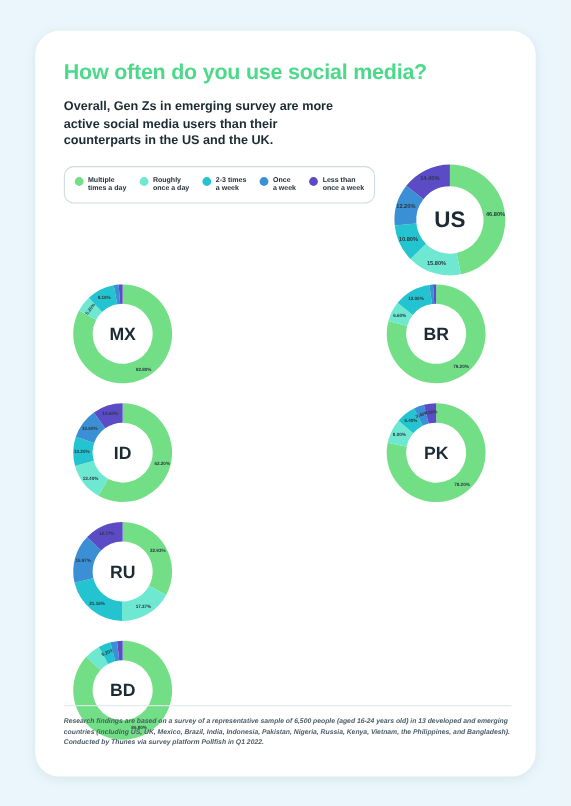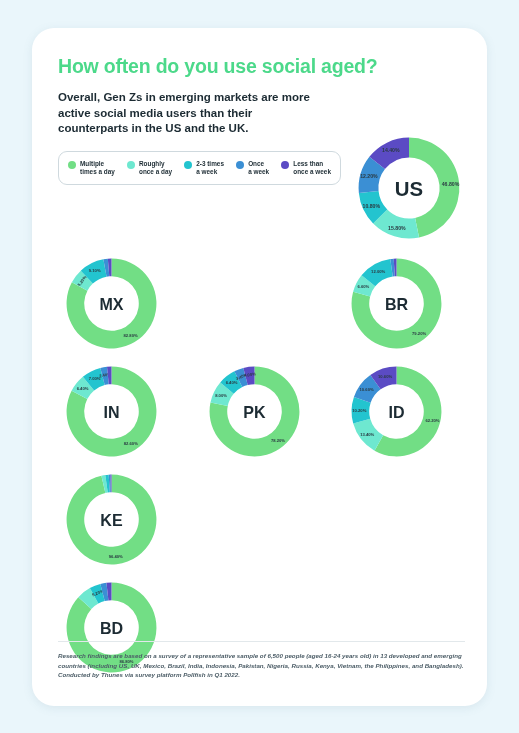--- a/index.html
+++ b/index.html
@@ -53,21 +53,21 @@
   }
   .legend-label{
     font-size:6.4px;
     line-height:8.4px;
     font-weight:bold;
     color:#1c2b33;
     white-space:pre-line;
   }
   .us-wrap{
     position:absolute;
-    right:18px;top:100px;
+    right:18px;top:112px;
     width:120px;height:120px;
   }
   .grid{
     position:absolute;
     left:26px;top:222px;
     width:403px;
   }
   .grid-row{
     display:flex;
     justify-content:space-between;
@@ -104,22 +104,22 @@
     font-weight:bold;
     color:#4b5c66;
   }
 </style>
 </head>
 <body>
 
 <div class="page">
   <div class="inner">
 
-    <h1 class="title">How often do you use social aged?</h1>
-    <p class="subtitle">Overall, Gen Zs in emerging markets are more active social media users than their counterparts in the US and the UK.</p>
+    <h1 class="title">How often do you use social media?</h1>
+    <p class="subtitle">Overall, Gen Zs in emerging survey are more active social media users than their counterparts in the US and the UK.</p>
 
     <div class="legend" id="legend">
         <div class="legend-item">
           <span class="dot" style="background: rgb(114, 222, 133);"></span>
           <span class="legend-label">Multiple
 times a day</span>
         </div>
         <div class="legend-item">
           <span class="dot" style="background: rgb(110, 232, 208);"></span>
           <span class="legend-label">Roughly
@@ -184,73 +184,63 @@
             <text x="32.87772488119687" y="19.761114525233985" class="seg-label ">12.00%</text>
             <path d="M44.21280779124522 8.400620120740648 A42 42 0 0 1 47.362798179768845 8.082877406012592 L48.39884175200251 24.550318425079077 A25.5 25.5 0 0 0 46.486347587541744 24.74323364473539 Z" fill="#3b8fd4"></path>
             <path d="M47.362798179768845 8.082877406012592 A42 42 0 0 1 49.99999999999999 8 L49.99999999999999 24.5 A25.5 25.5 0 0 0 48.39884175200251 24.550318425079077 Z" fill="#5b4bc4"></path>
             <text x="50" y="50.5" class="center-label ">BR</text>
           </svg>
         </div>
       </div>
       <div class="grid-row">
         <div class="cell">
           <svg width="107" height="107" viewBox="0 0 100 100" class="donut">
-            <path d="M50 8 A42 42 0 1 1 12.69826914983112 30.69764585389753 L27.352520555254607 38.28071355415207 A25.5 25.5 0 1 0 50 24.5 Z" fill="#72de85"></path>
-            <text x="68.06365265606966" y="79.68614075155051" class="seg-label ">82.60%</text>
-            <path d="M12.69826914983112 30.69764585389753 A42 42 0 0 1 23.228192430555012 17.63844380341687 L33.745688261408404 30.351912309217386 A25.5 25.5 0 0 0 27.352520555254607 38.28071355415207 Z" fill="#6ee8d0"></path>
-            <text x="22.948435020545922" y="28.187725195148175" class="seg-label ">6.40%</text>
-            <path d="M23.228192430555012 17.63844380341687 A42 42 0 0 1 39.555024739076075 9.319507232597502 L43.65840787729619 25.30112939121991 A25.5 25.5 0 0 0 33.745688261408404 30.351912309217386 Z" fill="#23c4cf"></path>
-            <text x="34.223830134050715" y="19.037523284454235" class="seg-label ">7.00%</text>
-            <path d="M39.555024739076075 9.319507232597502 A42 42 0 0 1 45.78480797624897 8.212057286785395 L47.44077627129402 24.628749066976845 A25.5 25.5 0 0 0 43.65840787729619 25.30112939121991 Z" fill="#3b8fd4"></path>
-            <text x="43.91794870060913" y="15.786389375110119" class="seg-label " transform="rotate(349.91999999999996 43.91794870060913 15.786389375110119)">2.40%</text>
-            <path d="M45.78480797624897 8.212057286785395 A42 42 0 0 1 49.99999999999999 8 L49.99999999999999 24.5 A25.5 25.5 0 0 0 47.44077627129402 24.628749066976845 Z" fill="#5b4bc4"></path>
-            <text x="50" y="50.5" class="center-label ">IN</text>
+            <path d="M50 8 A42 42 0 1 1 29.4644602750652 86.63729804728543 L37.53199373843244 72.2440738144233 A25.5 25.5 0 1 0 50 24.5 Z" fill="#72de85"></path>
+            <text x="83.62245781206526" y="58.78025231276935" class="seg-label ">62.20%</text>
+            <path d="M29.4644602750652 86.63729804728543 A42 42 0 0 1 9.5560277414031 61.326301600515706 L25.444731128709027 56.87668311459882 A25.5 25.5 0 0 0 37.53199373843244 72.2440738144233 Z" fill="#6ee8d0"></path>
+            <text x="22.68656627026307" y="71.48345498031611" class="seg-label ">13.40%</text>
+            <path d="M9.5560277414031 61.326301600515706 A42 42 0 0 1 10.21080304159613 36.55307449989613 L25.84227327525479 41.83579523207979 A25.5 25.5 0 0 0 25.444731128709027 56.87668311459882 Z" fill="#23c4cf"></path>
+            <text x="15.262131562811703" y="49.08185162386628" class="seg-label ">10.20%</text>
+            <path d="M10.21080304159613 36.55307449989613 A42 42 0 0 1 25.512971505349626 15.8769075917469 L35.132875556819414 29.282408180703474 A25.5 25.5 0 0 0 25.84227327525479 41.83579523207979 Z" fill="#3b8fd4"></path>
+            <text x="22.06765998626281" y="29.327630001449364" class="seg-label ">10.60%</text>
+            <path d="M25.512971505349626 15.8769075917469 A42 42 0 0 1 49.99999999999999 8 L49.99999999999999 24.5 A25.5 25.5 0 0 0 35.132875556819414 29.282408180703474 Z" fill="#5b4bc4"></path>
+            <text x="39.358740327118184" y="16.91940005721935" class="seg-label ">10.60%</text>
+            <text x="50" y="50.5" class="center-label ">ID</text>
           </svg>
         </div>
         <div class="cell">
           <svg width="107" height="107" viewBox="0 0 100 100" class="donut">
             <path d="M50 8 A42 42 0 1 1 8.846087799861621 41.61218081839495 L25.0136961642017 44.90739549688265 A25.5 25.5 0 1 0 50 24.5 Z" fill="#72de85"></path>
             <text x="71.98181312648109" y="76.91398134190598" class="seg-label ">78.20%</text>
             <path d="M8.846087799861621 41.61218081839495 A42 42 0 0 1 17.97741453751916 22.82364961408338 L30.557715969208058 33.500072979979194 A25.5 25.5 0 0 0 25.0136961642017 44.90739549688265 Z" fill="#6ee8d0"></path>
             <text x="18.74566750806859" y="34.81022710888012" class="seg-label ">8.00%</text>
             <path d="M17.97741453751916 22.82364961408338 A42 42 0 0 1 31.16790492421859 12.458660185646949 L38.566227989704146 27.20704368414279 A25.5 25.5 0 0 0 30.557715969208058 33.500072979979194 Z" fill="#23c4cf"></path>
             <text x="28.529378445110844" y="22.676476983252524" class="seg-label ">6.40%</text>
             <path d="M31.16790492421859 12.458660185646949 A42 42 0 0 1 39.55502473907604 9.319507232597509 L43.65840787729617 25.301129391219916 A25.5 25.5 0 0 0 38.566227989704146 27.20704368414279 Z" fill="#3b8fd4"></path>
             <text x="37.81893237335369" y="17.454891435500336" class="seg-label " transform="rotate(339.4799999999999 37.81893237335369 17.454891435500336)">3.40%</text>
             <path d="M39.55502473907604 9.319507232597509 A42 42 0 0 1 49.99999999999996 8 L49.99999999999997 24.5 A25.5 25.5 0 0 0 43.65840787729617 25.301129391219916 Z" fill="#5b4bc4"></path>
             <text x="45.64467013364038" y="15.524014129321898" class="seg-label " transform="rotate(352.79999999999995 45.64467013364038 15.524014129321898)">4.00%</text>
             <text x="50" y="50.5" class="center-label ">PK</text>
           </svg>
         </div>
-        <div class="cell">
-          <svg width="107" height="107" viewBox="0 0 100 100" class="donut">
-            <path d="M50 8 A42 42 0 1 1 29.4644602750652 86.63729804728543 L37.53199373843244 72.2440738144233 A25.5 25.5 0 1 0 50 24.5 Z" fill="#72de85"></path>
-            <text x="83.62245781206526" y="58.78025231276935" class="seg-label ">62.20%</text>
-            <path d="M29.4644602750652 86.63729804728543 A42 42 0 0 1 9.5560277414031 61.326301600515706 L25.444731128709027 56.87668311459882 A25.5 25.5 0 0 0 37.53199373843244 72.2440738144233 Z" fill="#6ee8d0"></path>
-            <text x="22.68656627026307" y="71.48345498031611" class="seg-label ">13.40%</text>
-            <path d="M9.5560277414031 61.326301600515706 A42 42 0 0 1 10.21080304159613 36.55307449989613 L25.84227327525479 41.83579523207979 A25.5 25.5 0 0 0 25.444731128709027 56.87668311459882 Z" fill="#23c4cf"></path>
-            <text x="15.262131562811703" y="49.08185162386628" class="seg-label ">10.20%</text>
-            <path d="M10.21080304159613 36.55307449989613 A42 42 0 0 1 25.512971505349626 15.8769075917469 L35.132875556819414 29.282408180703474 A25.5 25.5 0 0 0 25.84227327525479 41.83579523207979 Z" fill="#3b8fd4"></path>
-            <text x="22.06765998626281" y="29.327630001449364" class="seg-label ">10.60%</text>
-            <path d="M25.512971505349626 15.8769075917469 A42 42 0 0 1 49.99999999999999 8 L49.99999999999999 24.5 A25.5 25.5 0 0 0 35.132875556819414 29.282408180703474 Z" fill="#5b4bc4"></path>
-            <text x="39.358740327118184" y="16.91940005721935" class="seg-label ">10.60%</text>
-            <text x="50" y="50.5" class="center-label ">ID</text>
-          </svg>
-        </div>
-      </div>
-      <div class="grid-row">
-        <div class="cell">
-          <svg width="107" height="107" viewBox="0 0 100 100" class="donut">
-            <path d="M50 8 A42 42 0 1 1 40.58062804012597 9.069871342963758 L44.281095595790774 25.149564743942282 A25.5 25.5 0 1 0 50 24.5 Z" fill="#72de85"></path>
-            <text x="53.92175937435349" y="84.5279930405703" class="seg-label ">96.40%</text>
-            <path d="M40.58062804012597 9.069871342963758 A42 42 0 0 1 44.21280779124518 8.400620120740648 L46.486347587541715 24.743233644735394 A25.5 25.5 0 0 0 44.281095595790774 25.149564743942282 Z" fill="#6ee8d0"></path>
-            <path d="M44.21280779124518 8.400620120740648 A42 42 0 0 1 47.36279817976881 8.082877406012592 L48.39884175200249 24.550318425079077 A25.5 25.5 0 0 0 46.486347587541715 24.743233644735394 Z" fill="#23c4cf"></path>
-            <path d="M47.36279817976881 8.082877406012592 A42 42 0 0 1 48.94453599137981 8.013264050101405 L49.35918256619488 24.50805317327585 A25.5 25.5 0 0 0 48.39884175200249 24.550318425079077 Z" fill="#3b8fd4"></path>
-            <path d="M48.94453599137981 8.013264050101405 A42 42 0 0 1 49.99999999999999 8 L49.99999999999999 24.5 A25.5 25.5 0 0 0 49.35918256619488 24.50805317327585 Z" fill="#5b4bc4"></path>
-            <text x="50" y="50.5" class="center-label ">KE</text>
+      </div>
+      <div class="grid-row">
+        <div class="cell">
+          <svg width="107" height="107" viewBox="0 0 100 100" class="donut">
+            <path d="M50 8 A42 42 0 0 1 86.97609424328323 69.9190475302369 L72.44977150485053 62.0937074290724 A25.5 25.5 0 0 0 50 24.5 Z" fill="#72de85"></path>
+            <text x="79.83508637438551" y="32.18343127779774" class="seg-label ">32.93%</text>
+            <path d="M86.97609424328323 69.9190475302369 A42 42 0 0 1 49.473279710082885 91.99669708127283 L49.68020553826461 75.49799465648707 A25.5 25.5 0 0 0 72.44977150485053 62.0937074290724 Z" fill="#6ee8d0"></path>
+            <text x="67.62913446103644" y="79.94622043187917" class="seg-label ">17.37%</text>
+            <path d="M49.473279710082885 91.99669708127283 A42 42 0 0 1 9.119329073314141 59.631757087054325 L25.179592651655014 55.847852517140126 A25.5 25.5 0 0 0 49.68020553826461 75.49799465648707 Z" fill="#23c4cf"></path>
+            <text x="28.258365713810424" y="77.10837211205398" class="seg-label ">21.16%</text>
+            <path d="M9.119329073314141 59.631757087054325 A42 42 0 0 1 19.848777714999272 20.76126208742116 L31.69390075553527 32.2479091245057 A25.5 25.5 0 0 0 25.179592651655014 55.847852517140126 Z" fill="#3b8fd4"></path>
+            <text x="16.502704701040187" y="40.75371925289498" class="seg-label ">15.97%</text>
+            <path d="M19.848777714999272 20.76126208742116 A42 42 0 0 1 49.99999999999999 8 L49.99999999999999 24.5 A25.5 25.5 0 0 0 31.69390075553527 32.2479091245057 Z" fill="#5b4bc4"></path>
+            <text x="36.455531110695" y="17.998283444373662" class="seg-label ">12.77%</text>
+            <text x="50" y="50.5" class="center-label ">RU</text>
           </svg>
         </div>
       </div>
       <div class="grid-row">
         <div class="cell">
           <svg width="107" height="107" viewBox="0 0 100 100" class="donut">
             <path d="M50 8 A42 42 0 1 1 19.024449070956695 21.63602205891698 L31.193415507366566 32.77901339291388 A25.5 25.5 0 1 0 50 24.5 Z" fill="#72de85"></path>
             <text x="64.00099864104978" y="81.80463074857688" class="seg-label ">86.80%</text>
             <path d="M19.024449070956695 21.63602205891698 A42 42 0 0 1 29.76634568772796 13.195119438157732 L37.71528131040626 27.65417965888148 A25.5 25.5 0 0 0 31.193415507366566 32.77901339291388 Z" fill="#6ee8d0"></path>
             <path d="M29.76634568772796 13.195119438157732 A42 42 0 0 1 39.55502473907612 9.319507232597488 L43.65840787729621 25.301129391219906 A25.5 25.5 0 0 0 37.71528131040626 27.65417965888148 Z" fill="#23c4cf"></path>

